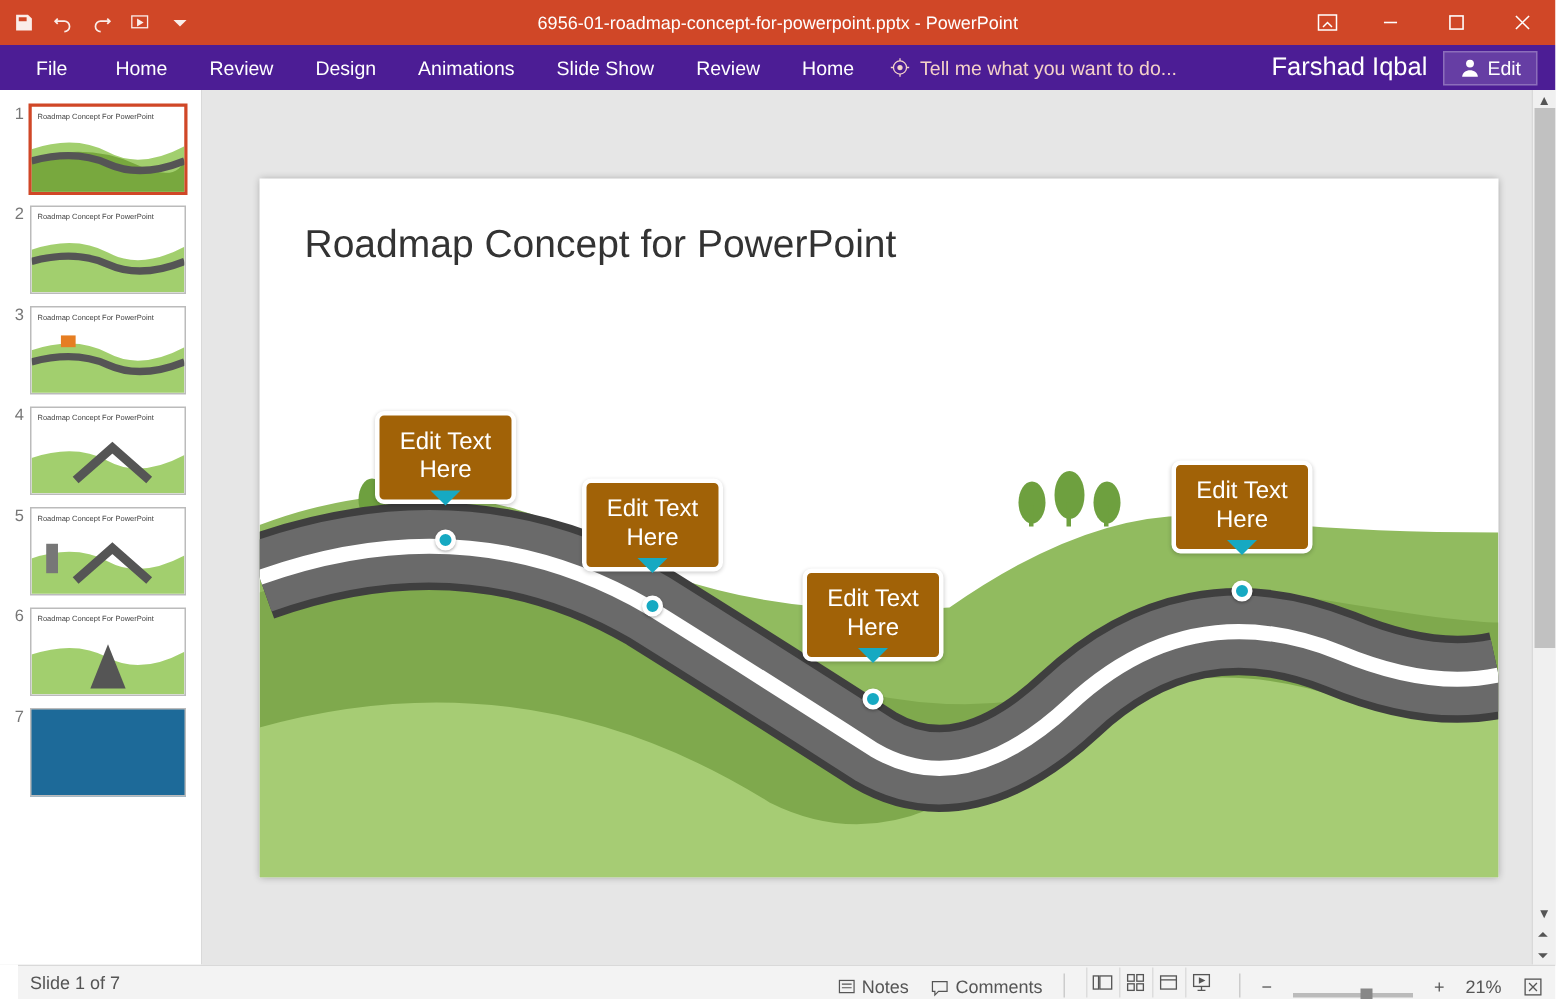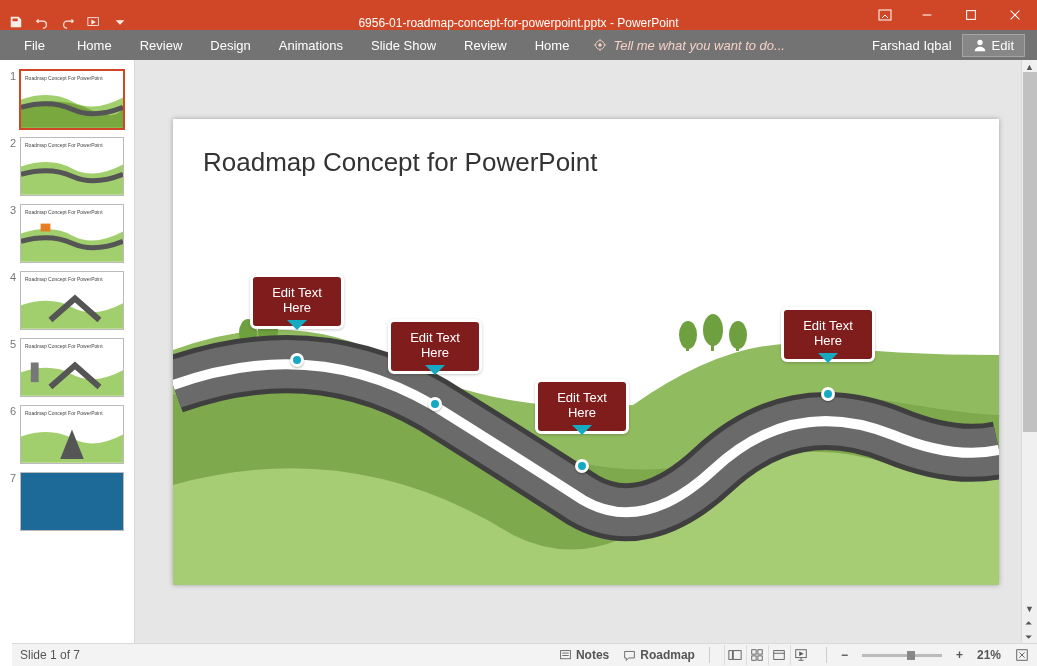--- a/index.html
+++ b/index.html
@@ -1,58 +1,58 @@
 <!DOCTYPE html>
 <html><head>
 <meta charset="utf-8">
 <style>
   * { box-sizing: border-box; margin: 0; padding: 0; }
   body { font-family: "Segoe UI", Arial, sans-serif; font-size: 12px; background: #fff; width: 1037px; height: 666px; overflow: hidden; position: relative; }
 
-  .titlebar { background: #d04727; height: 30px; display: flex; align-items: flex-end; color: #fff; position: relative; }
+  .titlebar { background: #d04727; height: 30px; display: flex; align-items: center; color: #fff; position: relative; }
   .qa-icons { display: flex; gap: 10px; padding: 0 8px; align-items: center; }
   .qa-icons .ic { width: 16px; height: 16px; display: flex; align-items: center; justify-content: center; cursor: pointer; opacity: .9; }
   .title-center { position: absolute; left: 50%; transform: translateX(-50%); font-size: 12px; color: #fff; white-space: nowrap; }
   .win-controls { margin-left: auto; display: flex; align-items: center; padding-right: 0;}
   .win-controls .wc { width: 44px; height: 30px; display: flex; align-items: center; justify-content: center; cursor: pointer; }
   .ribbon-display { width: 40px; height: 30px; display:flex; align-items:center; justify-content:center; cursor:pointer;}
 
-  .ribbon { background: #737373; height: 30px; display: flex; align-items: center; color: #fff; padding: 0 6px; gap: 0; }
+  .ribbon { background: #4c1d95; height: 30px; display: flex; align-items: center; color: #fff; padding: 0 6px; gap: 0; }
   .tab { padding: 0 14px; height: 30px; display: flex; align-items: center; cursor: pointer; font-size: 13px; }
   .tab.file { padding: 0 18px; }
-  .tellme { display: flex; align-items: center; gap: 6px; color: #f4d2c8; font-size: 13px; padding: 0 10px; font-style: italic;}
+  .tellme { display: flex; align-items: center; gap: 6px; color: #f4d2c8; font-size: 13px; padding: 0 10px;}
   .account { margin-left: auto; display: flex; align-items: center; gap: 10px; padding-right: 6px;}
-  .account .user { font-size: 13px; }
+  .account .user { font-size: 17px; }
   .share-btn { background: rgba(255,255,255,.15); border:1px solid rgba(255,255,255,.25); padding: 3px 10px; display: flex; align-items: center; gap: 5px; cursor: pointer; font-size: 13px;}
 
   .workspace { display: flex; height: 583px; background: #e6e6e6; }
   .thumb-pane { width: 135px; background: #fff; padding-top: 6px; overflow: hidden; border-right: 1px solid #d9d9d9;}
   .thumb-row { display: flex; padding: 4px 6px; align-items: flex-start; gap: 4px; cursor: pointer;}
   .thumb-num { font-size: 11px; color: #777; width: 10px; text-align: right; }
   .thumb-box { width: 104px; height: 59px; border: 1px solid #bbb; background: #fff; position: relative; overflow: hidden; }
   .thumb-box.selected { outline: 2px solid #d04727; outline-offset: -1px; border-color: #d04727; }
   .thumb-title-sm { font-size: 5px; color: #444; position:absolute; top:4px; left:4px;}
   .thumb-blue { background: #1d6a99; }
 
   .slide-area { flex: 1; background: #e6e6e6; display: flex; flex-direction: column; position: relative; }
   .slide-scroll { flex: 1; overflow: auto; display:flex; align-items:center; justify-content:center; position:relative; }
   .slide { width: 826px; height: 466px; background: #fff; box-shadow: 0 0 5px rgba(0,0,0,.3); position: relative; overflow: hidden;}
   .slide-title { position: absolute; top: 28px; left: 30px; font-size: 26px; color: #333; font-weight: 400;}
   .roadmap-svg { position:absolute; bottom:0; left:0; width:100%; height:310px;}
-  .callout { position:absolute; width:94px; background:#7f1d1d; border:3px solid #fff; border-radius:6px; padding:8px 4px 10px; text-align:center; color:#fff; font-size:13px; line-height:1.2; box-shadow:0 1px 3px rgba(0,0,0,.2);}
+  .callout { position:absolute; width:94px; background:#a16207; border:3px solid #fff; border-radius:6px; padding:8px 4px 10px; text-align:center; color:#fff; font-size:16px; line-height:1.2; box-shadow:0 1px 3px rgba(0,0,0,.2);}
   .callout::after{ content:""; position:absolute; bottom:-14px; left:50%; margin-left:-10px; width:0;height:0; border:10px solid transparent; border-top-color:#16a9c2; }
   .pin { position:absolute; width:14px; height:14px; border-radius:50%; background:#16a9c2; border:3px solid #fff; box-shadow:0 1px 2px rgba(0,0,0,.3);}
 
   .vscroll { position:absolute; right:0; top:0; bottom:0; width:16px; background:#f0f0f0; border-left:1px solid #d9d9d9; display:flex; flex-direction:column; align-items:center;}
   .vscroll .thumb { position:absolute; top:12px; width:14px; height:360px; background:#c1c1c1;}
   .vscroll .arr { font-size:9px; color:#555; cursor:pointer; padding:2px;}
   .vscroll .bottom-icons{position:absolute; bottom:0;}
 
   .statusbar { height: 23px; background: #f3f3f3; border-top: 1px solid #d9d9d9; display: flex; align-items: center; padding: 0 8px; color: #555; font-size: 12px; margin-left: 12px;}
-  .sb-right { margin-left: auto; display: flex; align-items: center; gap: 14px; font-weight: bold;}
+  .sb-right { margin-left: auto; display: flex; align-items: flex-end; gap: 14px;}
   .view-btns { display:flex; gap:0;}
   .view-btn { width:22px; height:20px; display:flex; align-items:center; justify-content:center; cursor:pointer; border-left:1px solid #ddd;}
   .zoom-slider { width:80px; height:3px; background:#bbb; position:relative;}
   .zoom-slider .knob{ position:absolute; top:-3px; left:45px; width:8px; height:9px; background:#888;}
   .sep{width:1px;height:16px;background:#ccc;}
 
   svg { display:block; }
   .ic svg, .wc svg { width:14px; height:14px; }
 </style>
 </head>
@@ -268,21 +268,21 @@
       <svg width="13" height="13" viewBox="0 0 16 16">
           <rect x="2" y="2" width="12" height="10" fill="none" stroke="#555"></rect>
           <path stroke="#555" d="M4 5h8M4 8h8"></path>
         </svg>
       <span>Notes</span>
     </span>
     <span style="display:flex;align-items:center;gap:4px;cursor:pointer">
       <svg width="13" height="13" viewBox="0 0 16 16">
           <path d="M2 3h12v8H7l-3 3v-3H2z" fill="none" stroke="#555"></path>
         </svg>
-      <span>Roadmap</span>
+      <span>Comments</span>
     </span>
     <div class="sep"></div>
     <div class="view-btns">
       <div class="view-btn">
           <svg width="14" height="14" viewBox="0 0 16 16">
             <rect x="1" y="3" width="4" height="10" fill="none" stroke="#555"></rect>
             <rect x="6" y="3" width="9" height="10" fill="none" stroke="#555"></rect>
           </svg>
         </div>
       <div class="view-btn">

